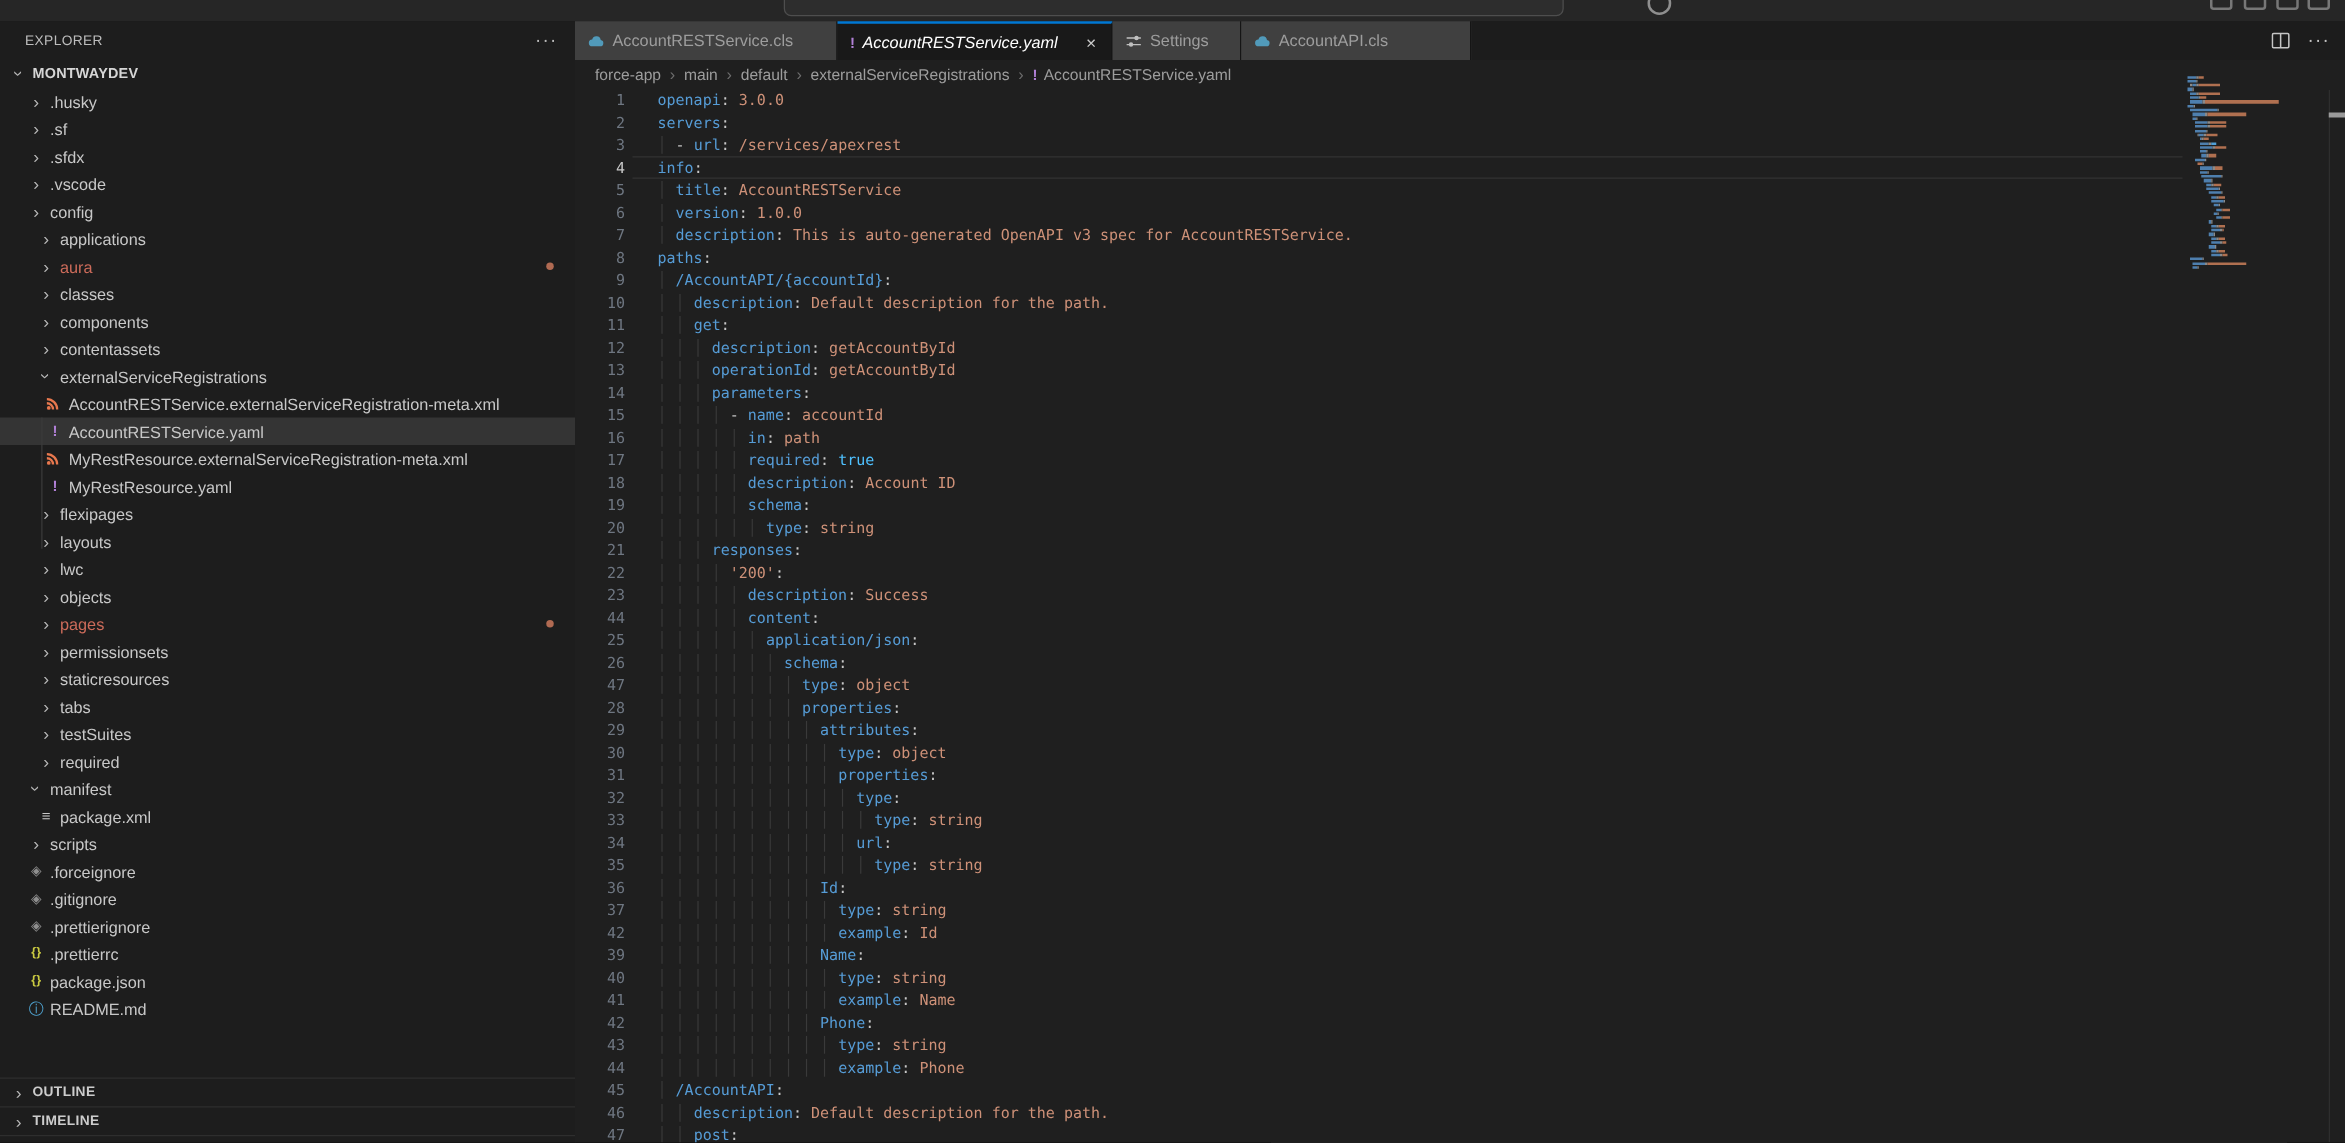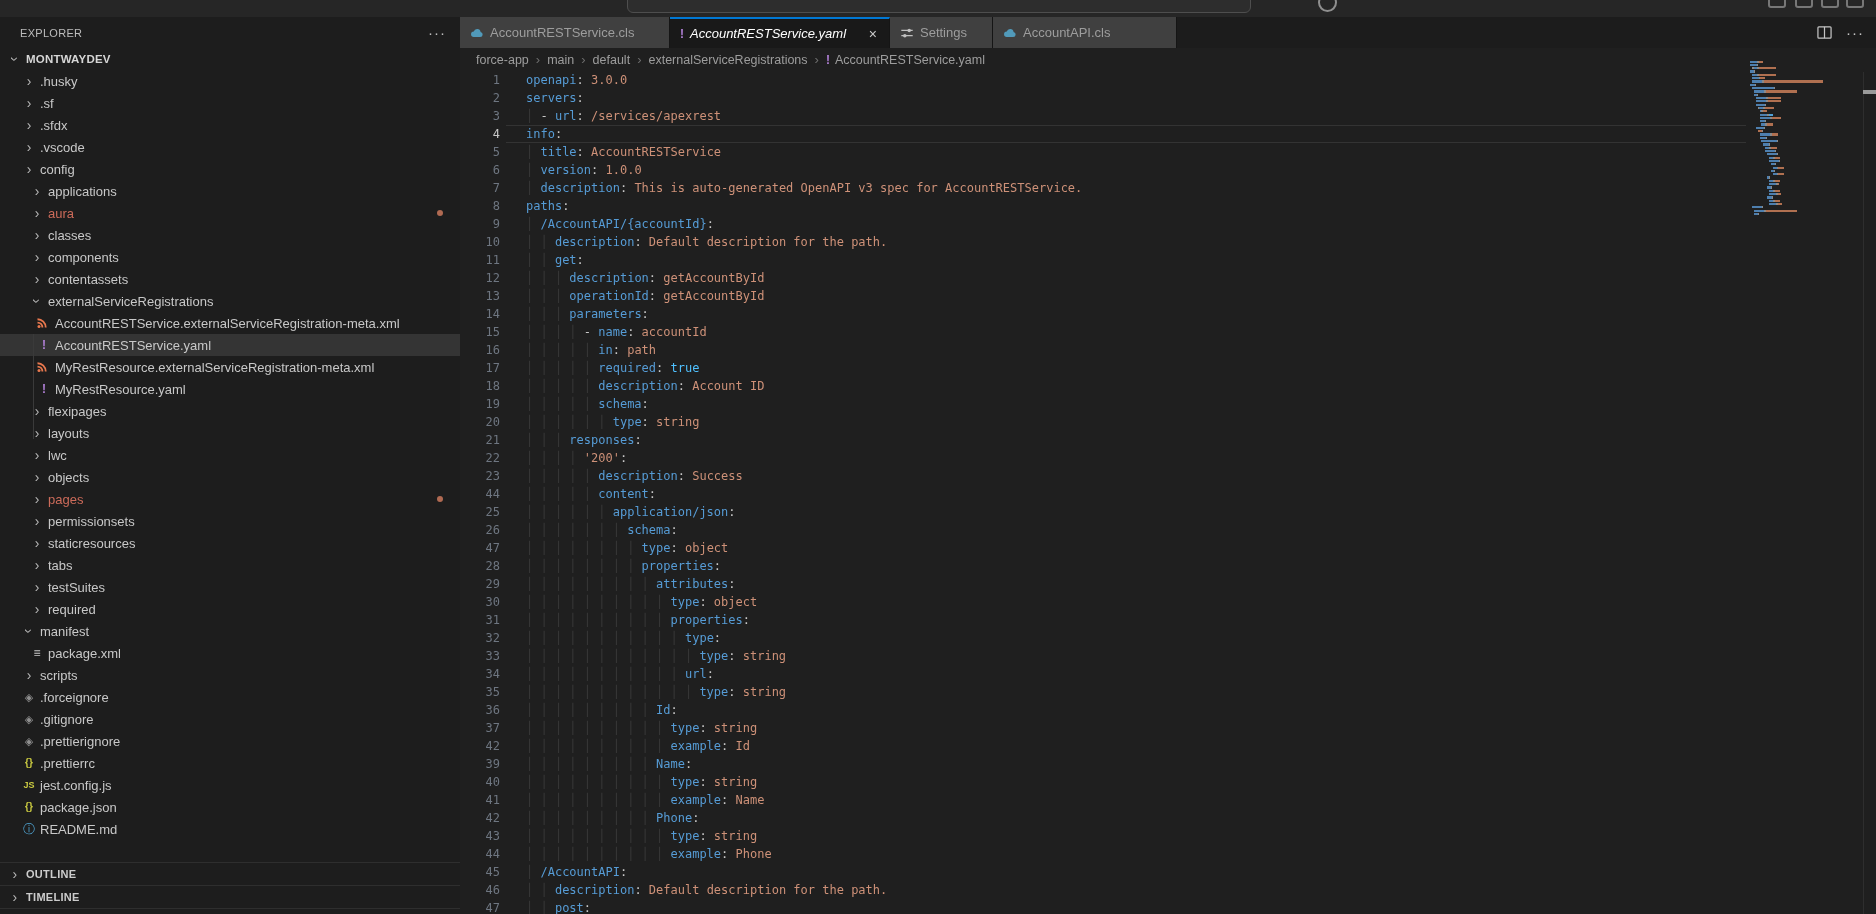--- a/index.html
+++ b/index.html
@@ -249,26 +249,20 @@
           <span style="display:inline-flex;margin-left:21px">
             <span class="fico" style="color:#8f8f8f;">◈</span>
           </span>
           <span class="lbl">.prettierignore</span>
         </div>
         <div class="row">
           <span style="display:inline-flex;margin-left:21px">
             <span class="fico" style="color:#cbcb41;font-weight:bold;font-size:10px;">{}</span>
           </span>
           <span class="lbl">.prettierrc</span>
-        </div>
-        <div class="row">
-          <span style="display:inline-flex;margin-left:21px">
-            <span class="fico" style="color:#cbcb41;font-weight:bold;font-size:9px;">JS</span>
-          </span>
-          <span class="lbl">jest.config.js</span>
         </div>
         <div class="row">
           <span style="display:inline-flex;margin-left:21px">
             <span class="fico" style="color:#cbcb41;font-weight:bold;font-size:10px;">{}</span>
           </span>
           <span class="lbl">package.json</span>
         </div>
         <div class="row">
           <span style="display:inline-flex;margin-left:21px">
             <span class="fico" style="color:#4fa3d1;font-size:12px;">ⓘ</span>

